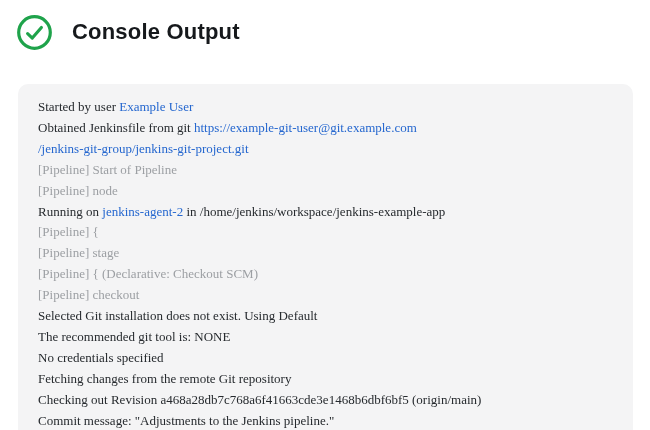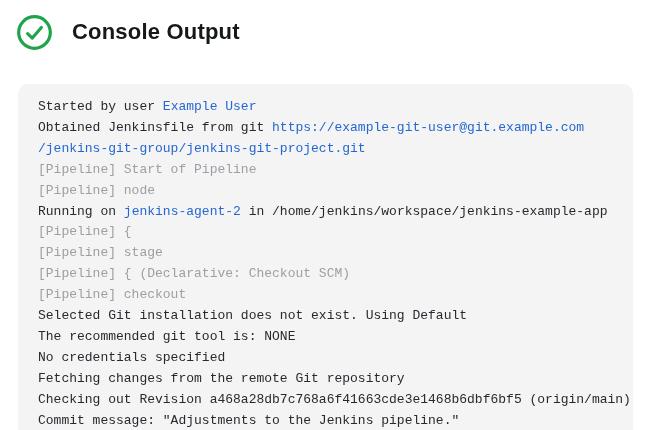--- a/index.html
+++ b/index.html
@@ -42,21 +42,21 @@
     margin-top:33px;
     margin-left:2px;
     width:615px;
     height:370px;
     background:var(--console-bg);
     border-radius:10px;
     padding:13px 12px 12px 20px;
     overflow:hidden;
   }
   .console-log{
-    font-family:Liberation Mono, monospace;
+    font-family:Liberation Serif, serif;
     font-size:13px;
     line-height:20.9px;
     color:var(--text);
     white-space:pre;
   }
   .console-line{ white-space:pre; }
   .seg-text{ color:var(--text); }
   .seg-muted{ color:var(--muted); }
   a.seg-link{
     color:var(--link);

